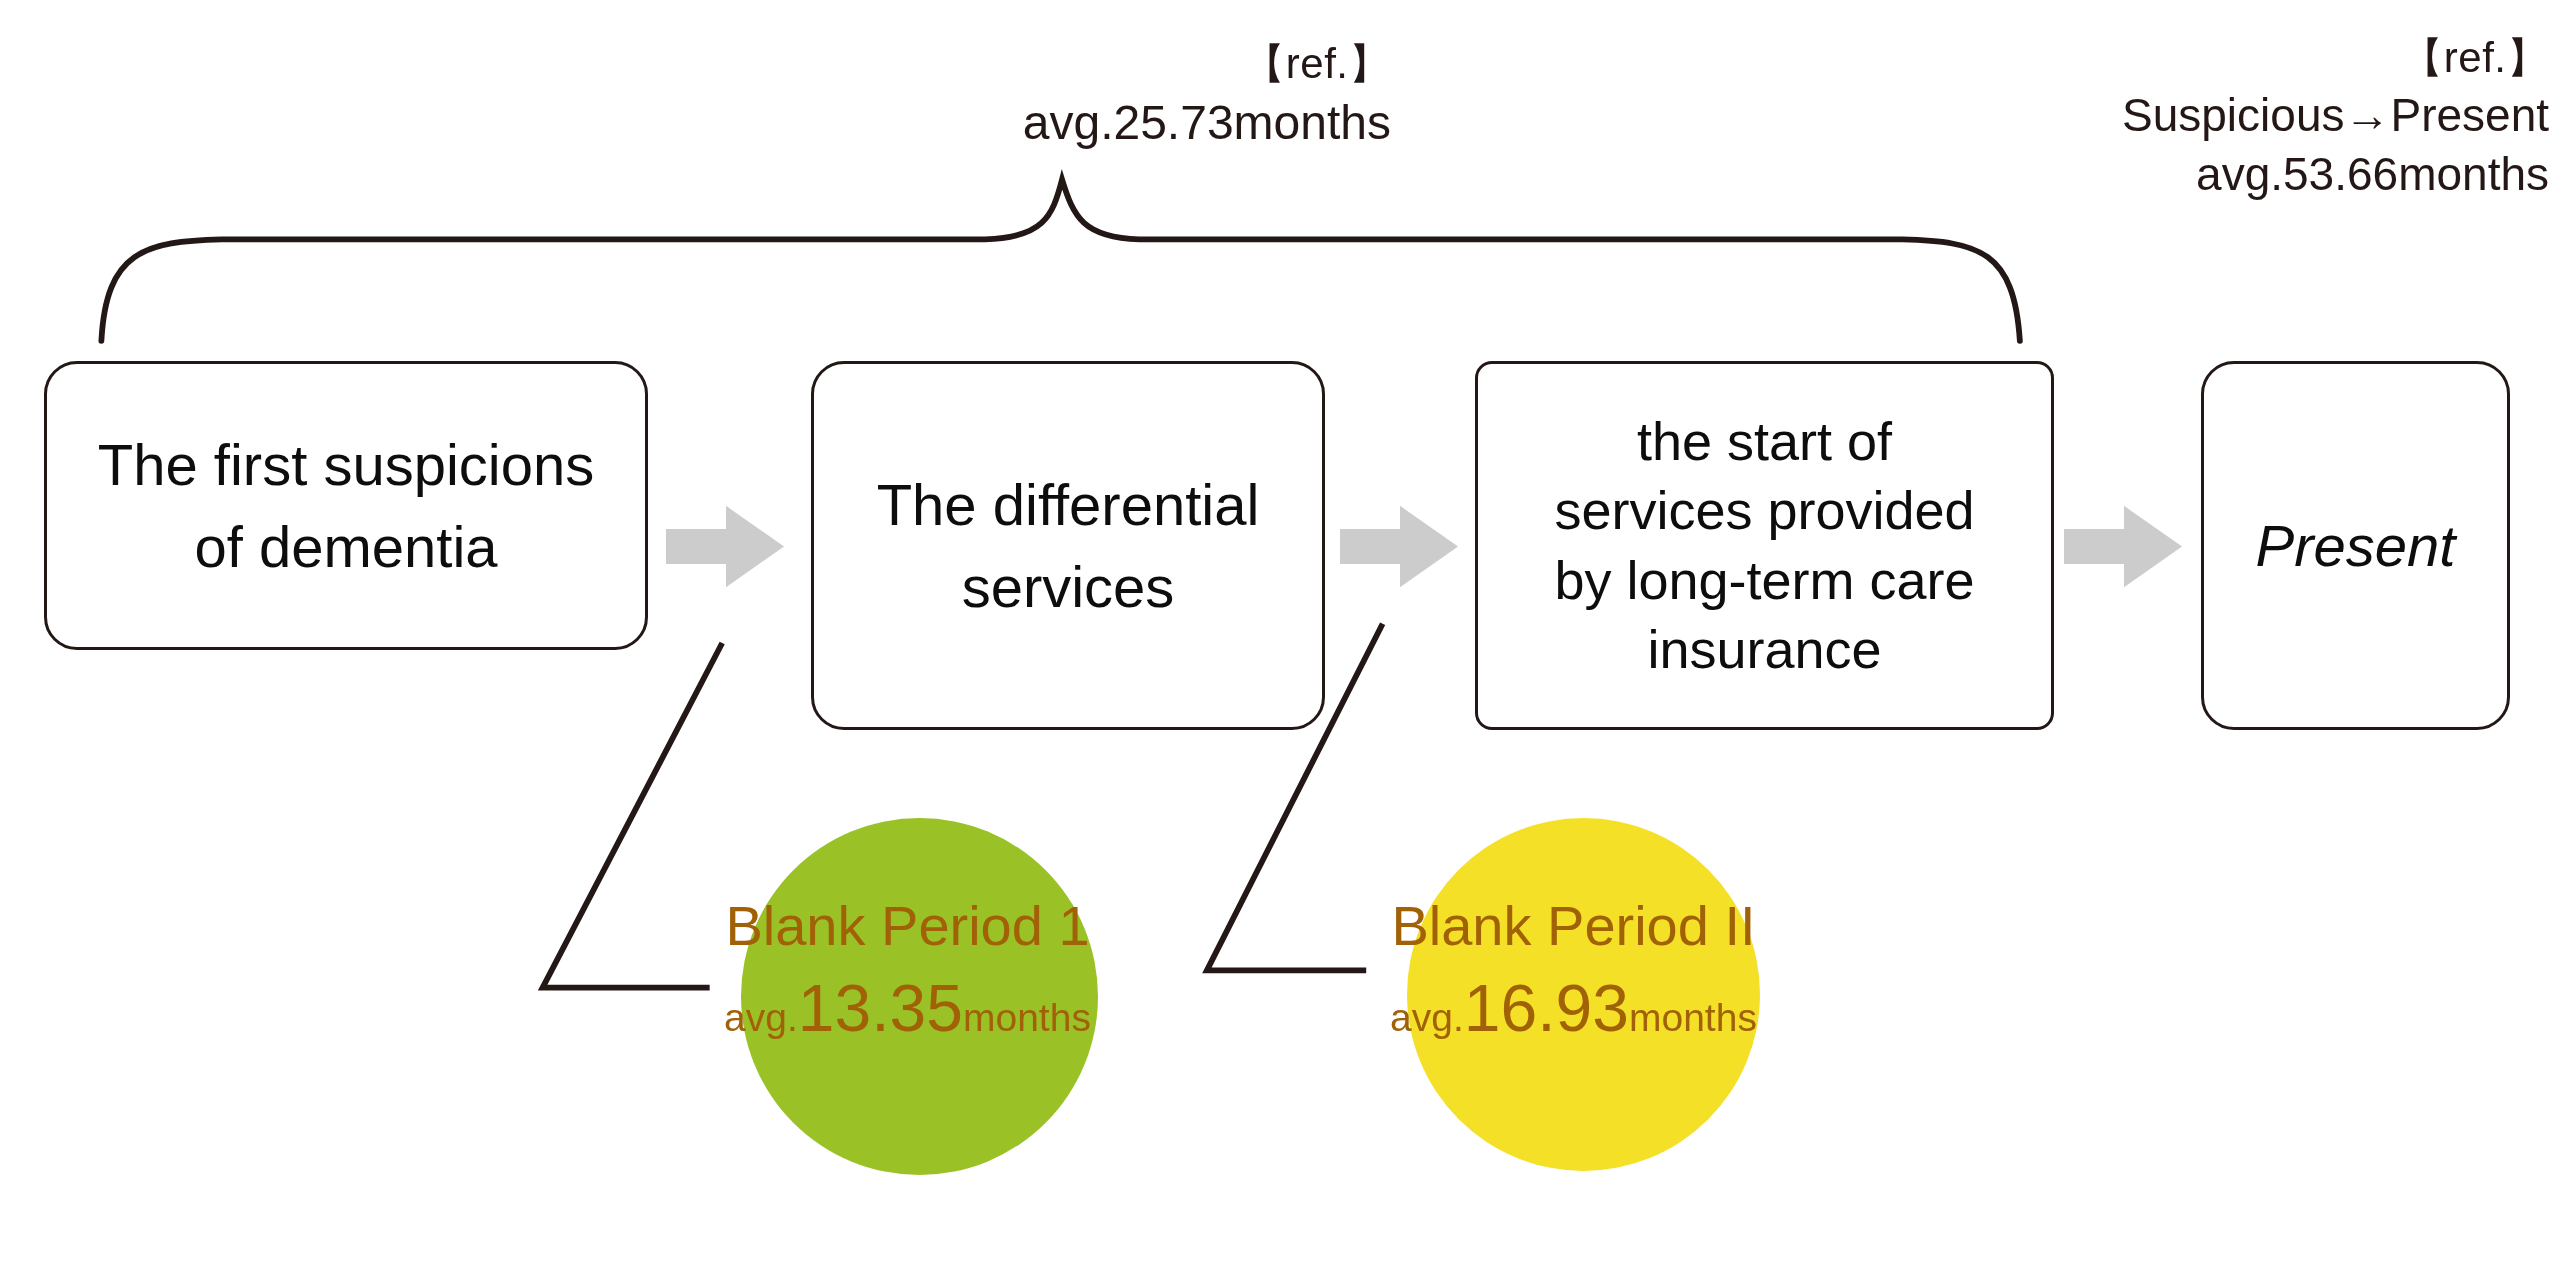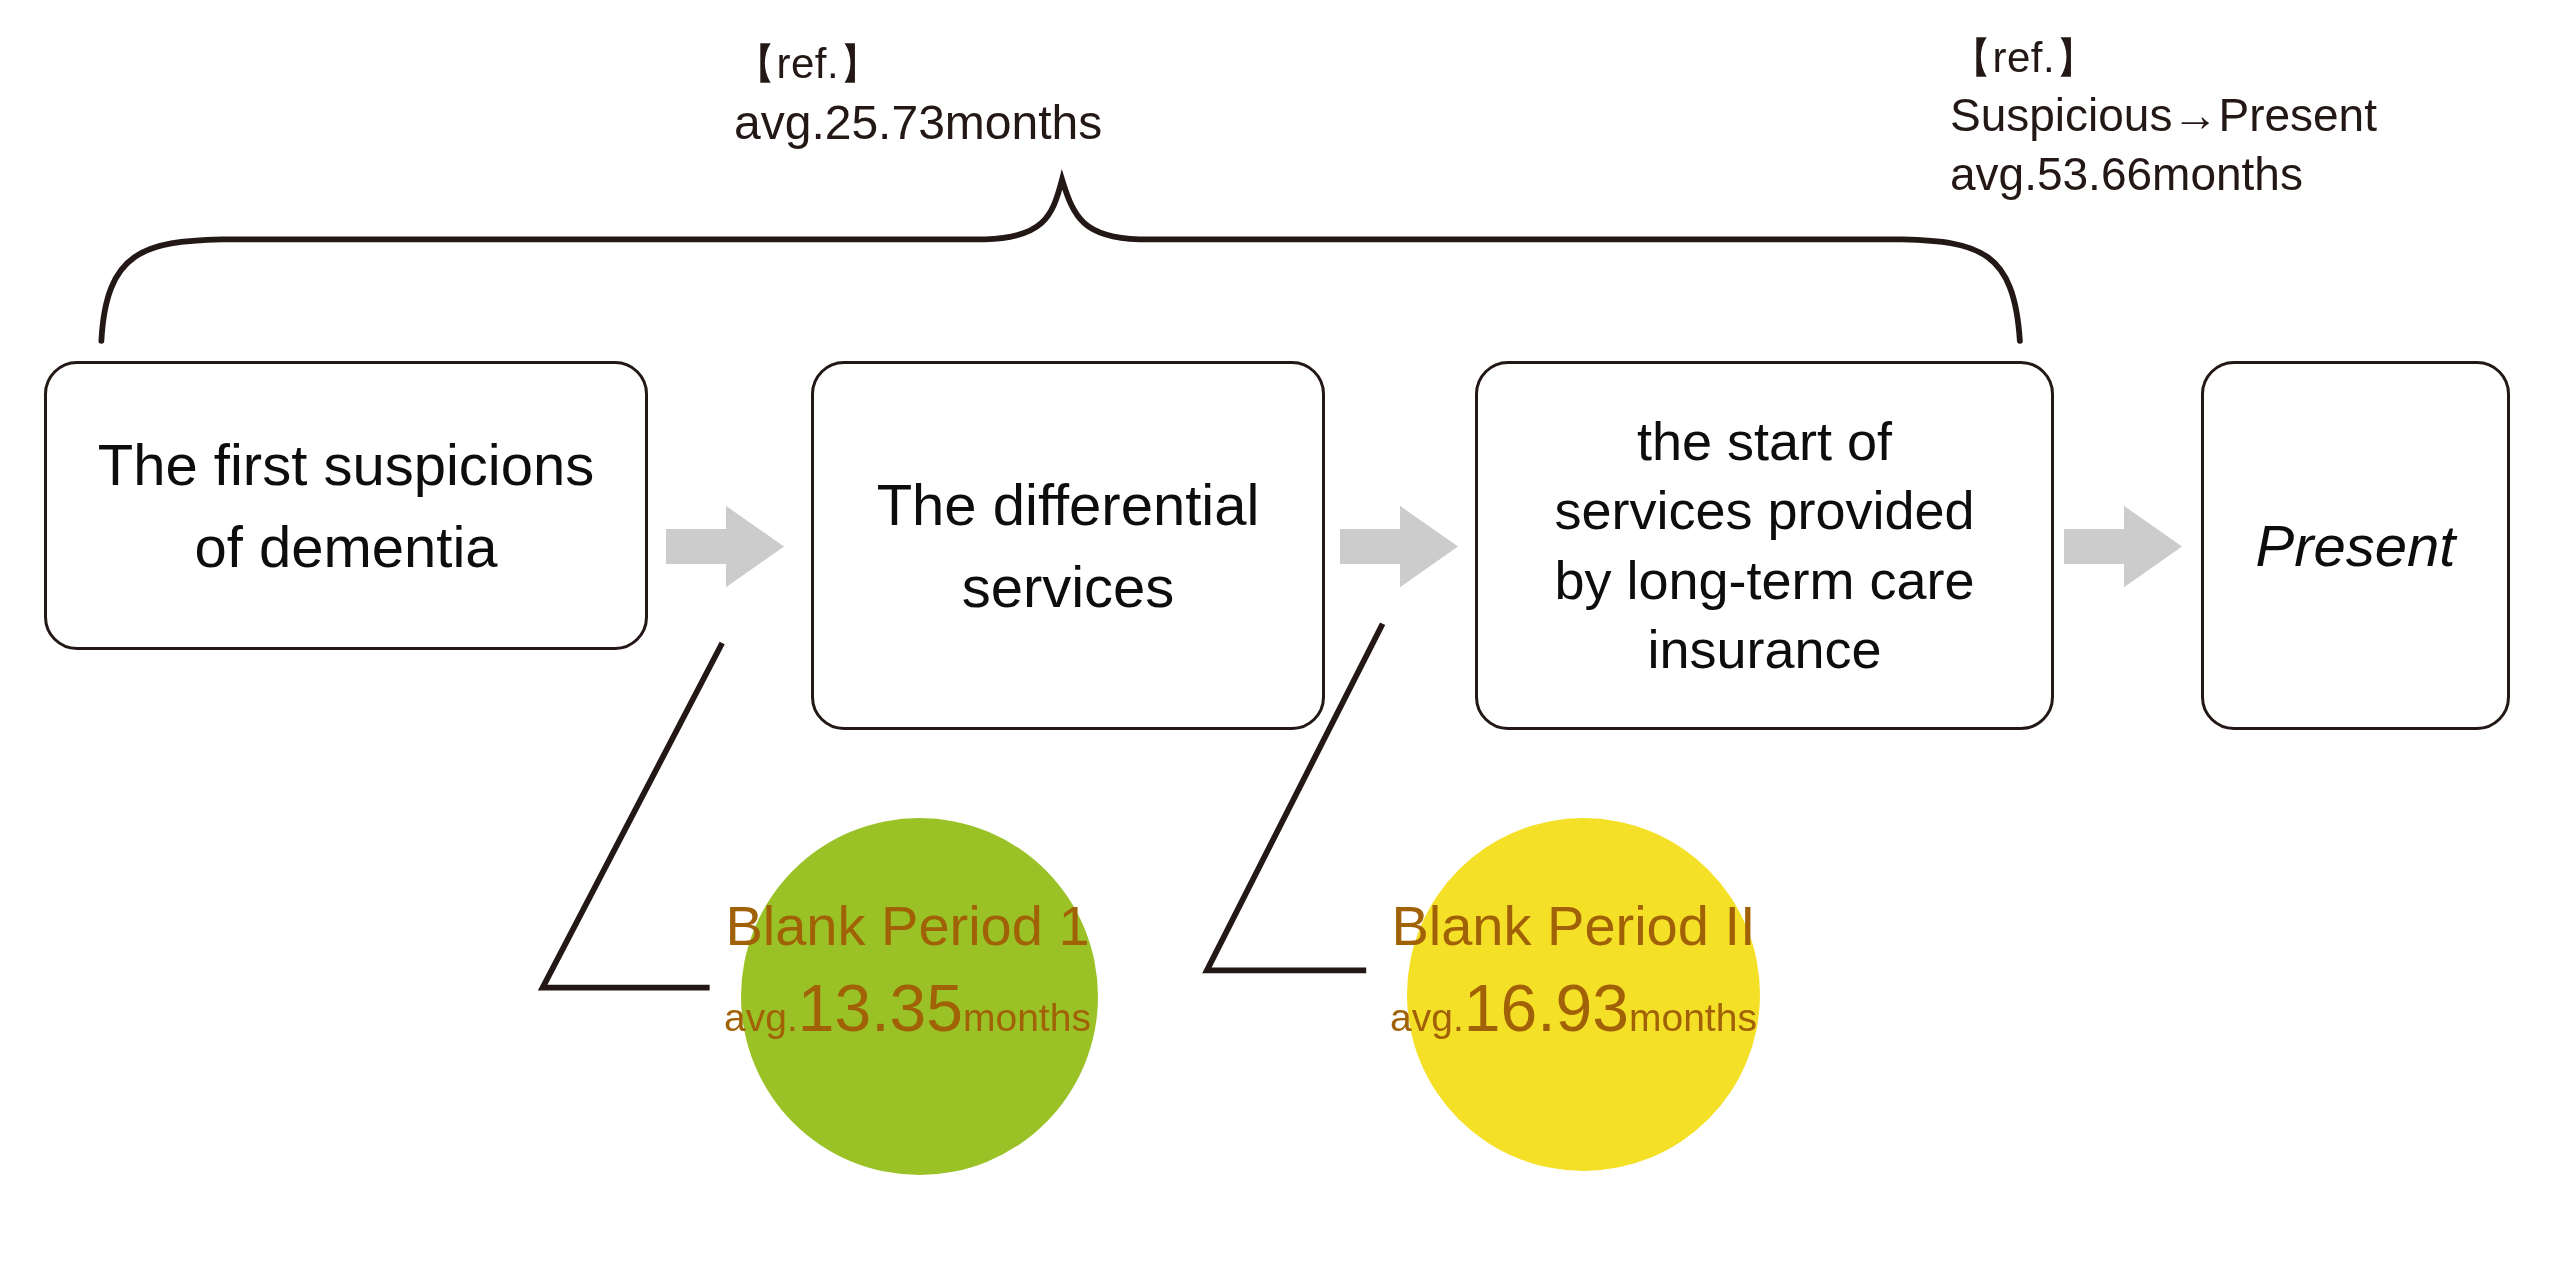--- a/index.html
+++ b/index.html
@@ -23,21 +23,21 @@
     position: absolute;
     left: 0; top: 0;
     width: 2576px;
     height: 1288px;
     pointer-events: none;
   }
 
   
   .ref-note {
     position: absolute;
-    text-align: left;
+    text-align: right;
     line-height: 1.30;
     color: #231815;
     white-space: nowrap;
   }
   .ref-note .ref-tag {
     display: block;
     font-size: 42px;
     letter-spacing: 0.5px;
   }
   .ref-note .ref-line {
@@ -71,21 +71,21 @@
   .stage-box .box-label {
     display: block;
     font-size: 58px;
     line-height: 1.40;
     color: #0d0d0d;
     padding: 0 15.4px;
     white-space: pre-line;
   }
   #box-suspicion { left: 44px;   top: 361px; width: 604px; height: 289px; }
   #box-diagnosis { left: 811px;  top: 361px; width: 514px; height: 369px; }
-  #box-ltci      { left: 1475px; top: 361px; width: 579px; height: 369px; }
+  #box-ltci      { left: 1475px; top: 361px; width: 579px; height: 369px; border-radius: 17px; }
   #box-present   { left: 2201px; top: 361px; width: 309px; height: 369px; font-style: italic; }
   #box-ltci .box-label { font-size: 54px; line-height: 1.28; }
 
   
   .flow-arrow {
     position: absolute;
     width: 120px;
     height: 89px;
   }
   #arrow-1 { left: 666px;  top: 502px; }

